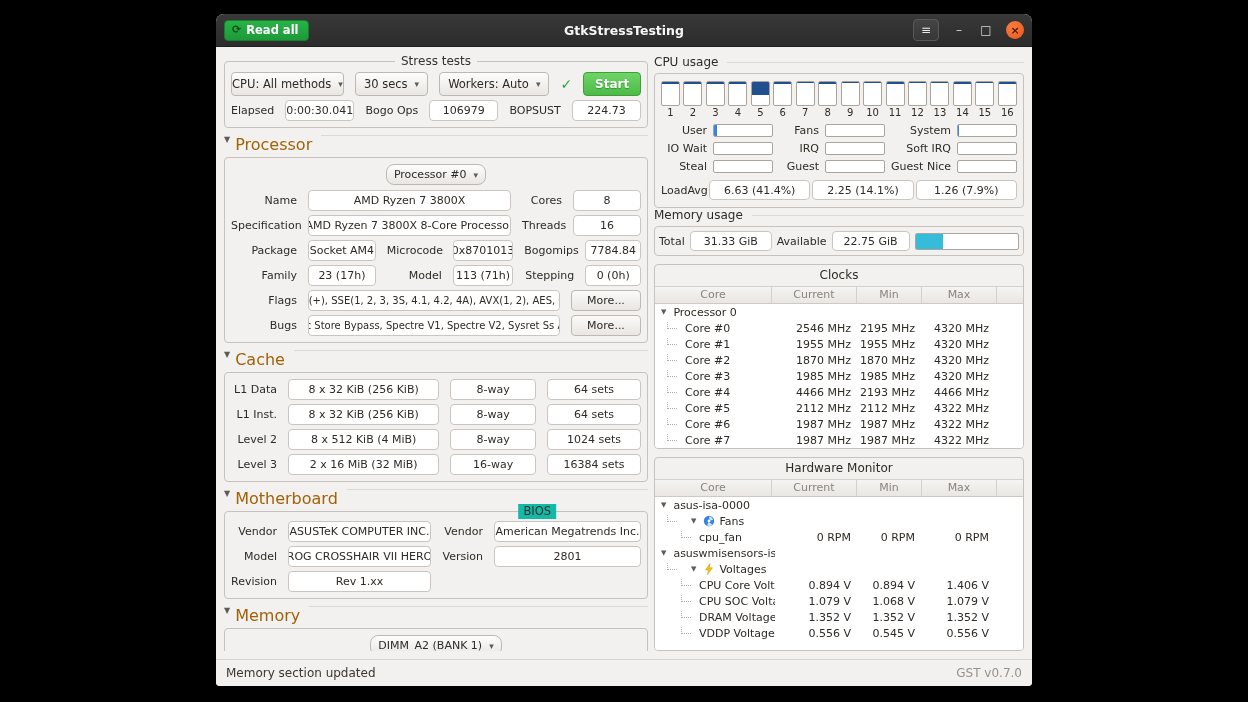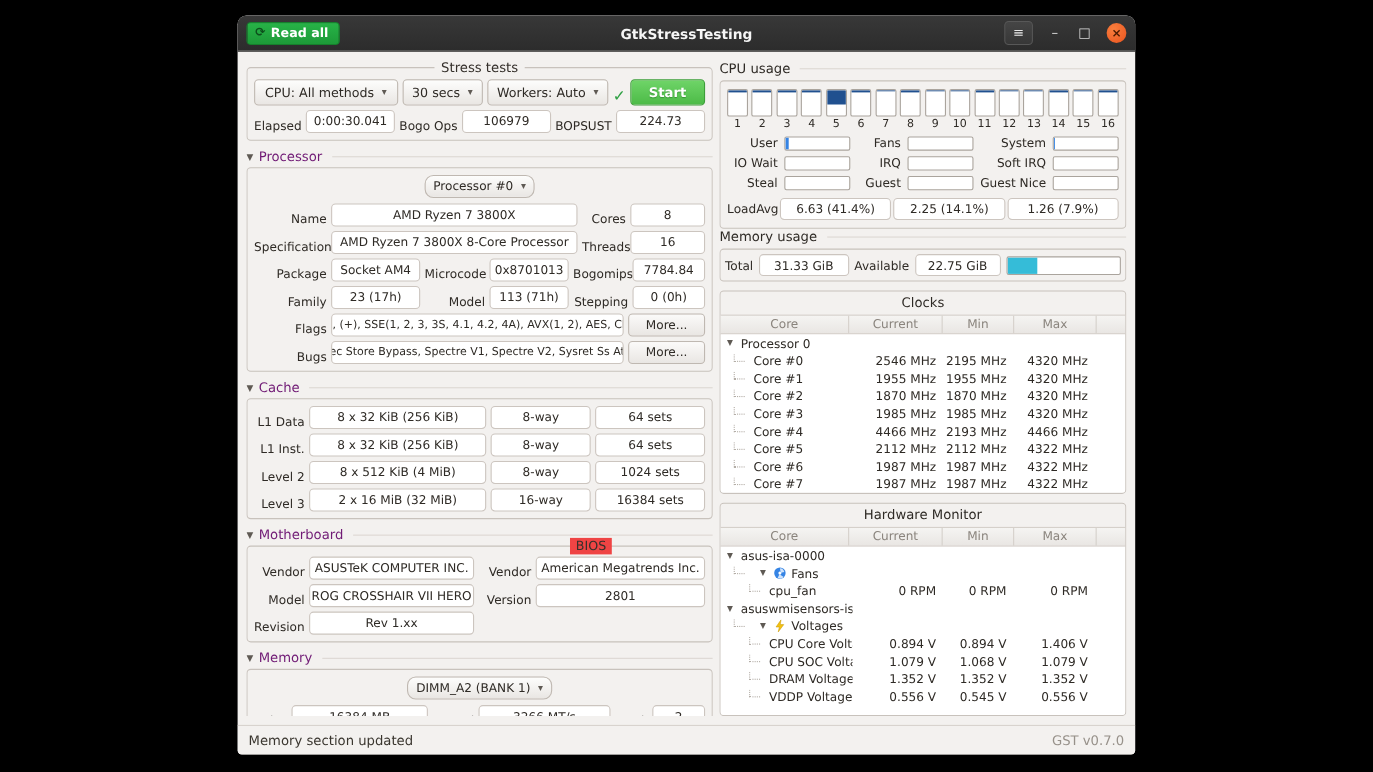--- a/index.html
+++ b/index.html
@@ -24,26 +24,26 @@
     color:#4a1a02;font-size:11px;font-weight:bold;display:flex;align-items:center;justify-content:center;}
   
   .content{flex:1;display:flex;gap:6px;padding:8px;min-height:0;}
   .col{display:flex;flex-direction:column;min-height:0;overflow:hidden;}
   .col.left{width:424px;flex:0 0 424px;}
   .col.right{flex:1;}
   .frame{border:1px solid #c8c2bc;border-radius:4px;background:transparent;}
   .legend-frame{position:relative;padding:10px 6px 6px;margin-top:6px;}
   .legend{position:absolute;top:-8px;left:50%;transform:translateX(-50%);background:#f3f1ef;
     padding:0 6px;font-size:12px;color:#35302b;white-space:nowrap;line-height:15px;}
-  .expander{display:flex;align-items:center;gap:5px;font-size:12px;color:#701a75;margin:7px 0 3px;}
+  .expander{display:flex;align-items:flex-start;gap:5px;font-size:16px;color:#a16207;margin:7px 0 3px;}
   .expander::before{content:"▼";font-size:8px;color:#5f5a54;}
   .expander::after{content:"";flex:1;height:1px;background:#ddd8d3;margin-left:4px;}
   .rule-label{display:flex;align-items:center;gap:5px;font-size:12px;color:#2e2a25;margin:0 0 4px;}
   .rule-label::after{content:"";flex:1;height:1px;background:#ddd8d3;margin-left:4px;}
-  .row{display:flex;align-items:flex-end;gap:4px;}
+  .row{display:flex;align-items:center;gap:11px;}
   .row + .row{margin-top:4px;}
   .grow{flex:1;min-width:0;}
   .lbl{font-size:11px;color:#2e2a25;text-align:right;white-space:nowrap;flex:0 0 auto;}
   .entry{background:#fff;border:1px solid #ccc5bf;border-radius:4px;height:19px;display:flex;
     align-items:center;justify-content:center;font-size:11px;color:#2e2a25;padding:0 5px;
     white-space:nowrap;overflow:hidden;min-width:0;}
   .entry.tight{font-size:10px;}
   .entry.sm{height:18px;font-size:11px;}
   .combo{background:linear-gradient(#fdfdfc,#e9e6e3);border:1px solid #bfb8b1;border-radius:4px;height:22px;
     display:flex;align-items:center;justify-content:center;gap:7px;font-size:11.5px;color:#2e2a25;
@@ -54,21 +54,21 @@
   .check{color:#2ea043;font-weight:bold;font-size:14px;flex:0 0 auto;}
   .btn-start{background:linear-gradient(#6fd468,#4cbb47);border:1px solid #3d9e3a;border-radius:4px;height:22px;
     color:#fff;font-size:12px;font-weight:bold;display:flex;align-items:center;justify-content:center;
     text-shadow:0 1px 1px rgba(0,60,0,.35);cursor:pointer;}
   .btn{background:linear-gradient(#fbfaf9,#e9e6e3);border:1px solid #bfb8b1;border-radius:4px;height:19px;
     font-size:11px;color:#2e2a25;display:flex;align-items:center;justify-content:center;padding:0 8px;
     flex:0 0 auto;cursor:pointer;}
   .section-frame{padding:6px;}
   .mobo{display:flex;gap:10px;}
   .half{flex:1;min-width:0;position:relative;}
-  .bios-legend{position:absolute;top:-8px;left:74%;transform:translateX(-50%);background:#ef4444;
+  .bios-legend{position:absolute;top:-8px;left:74%;transform:translateX(-50%);background:#14b8a6;
     padding:0 5px;font-size:11.5px;color:#35302b;line-height:15px;}
   
   .cpu-frame{padding:7px 6px 7px;}
   .cpu-bars{display:flex;justify-content:space-between;}
   .cpu-cell{width:19px;display:flex;flex-direction:column;align-items:center;}
   .cpu-bar{width:17px;height:23px;background:#fff;border:1px solid #aaa49d;border-radius:2px;
     position:relative;overflow:hidden;}
   .cpu-bar .vfill{position:absolute;top:0;left:0;right:0;background:#20508f;}
   .cpu-num{font-size:10px;color:#2e2a25;margin-top:1px;}
   .meter-grid{display:grid;grid-template-columns:46px 1fr 40px 1fr 60px 1fr;column-gap:6px;row-gap:5px;

